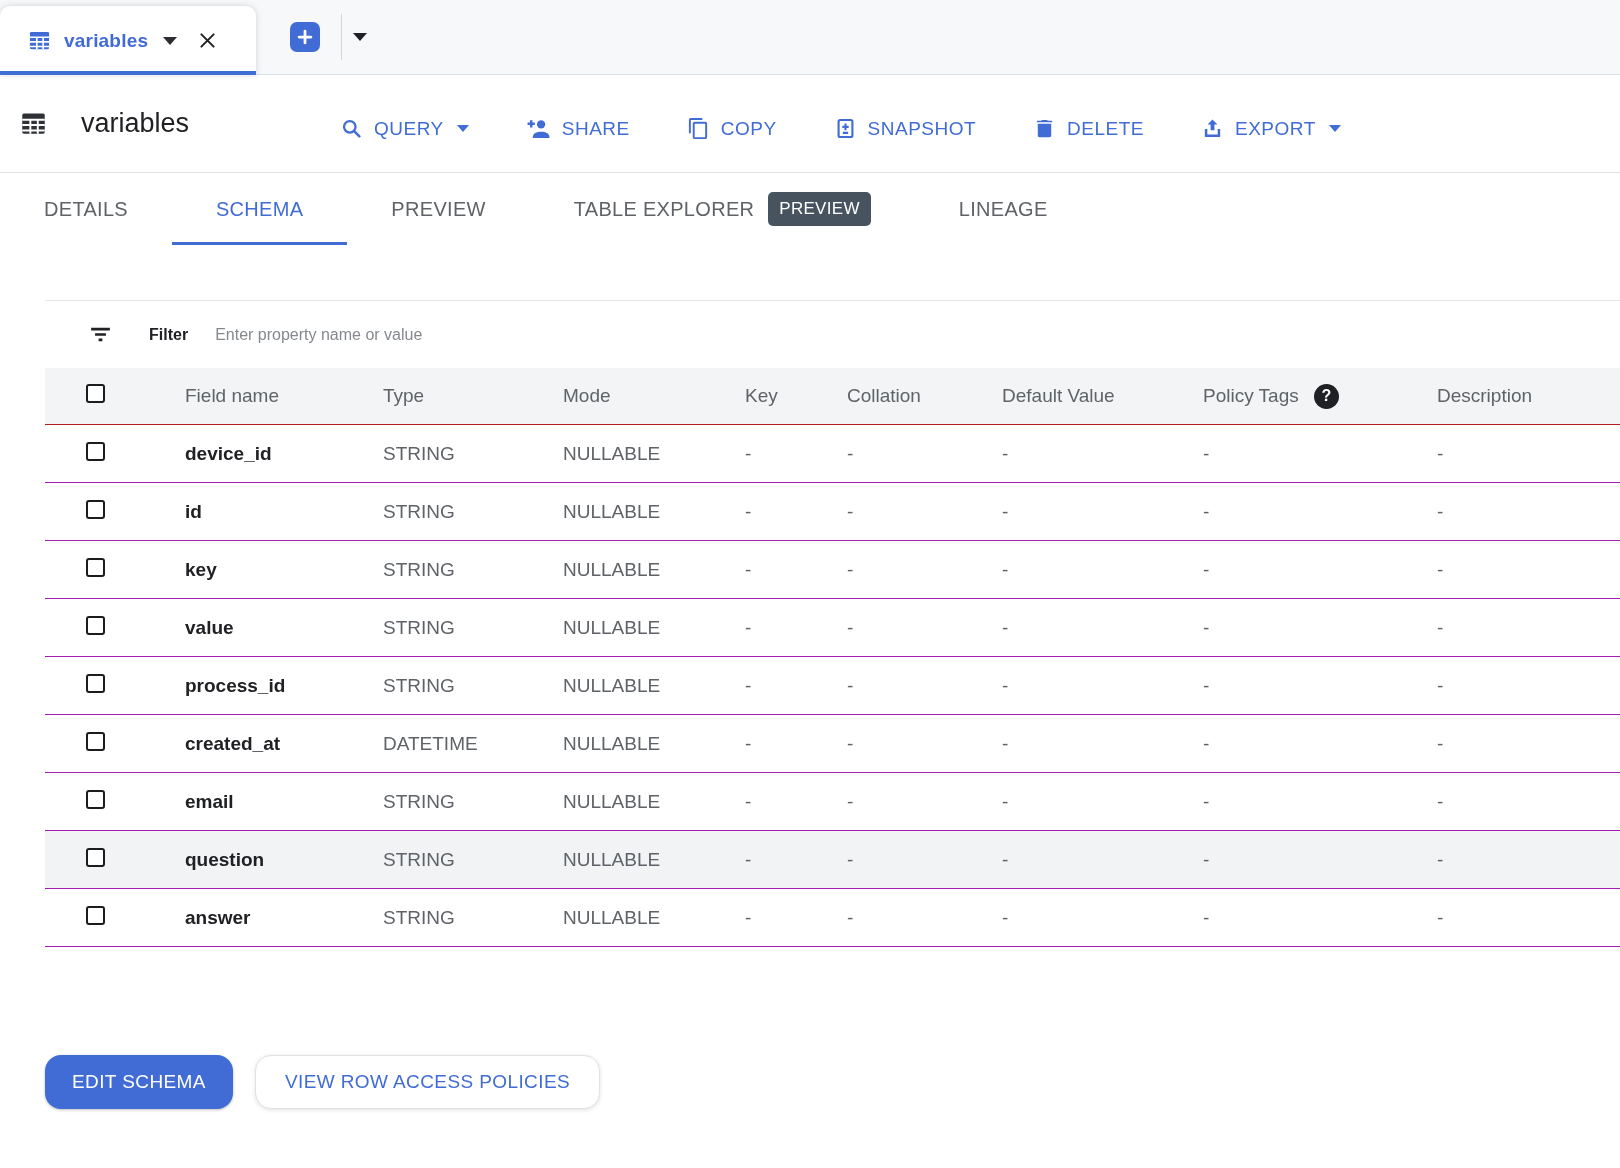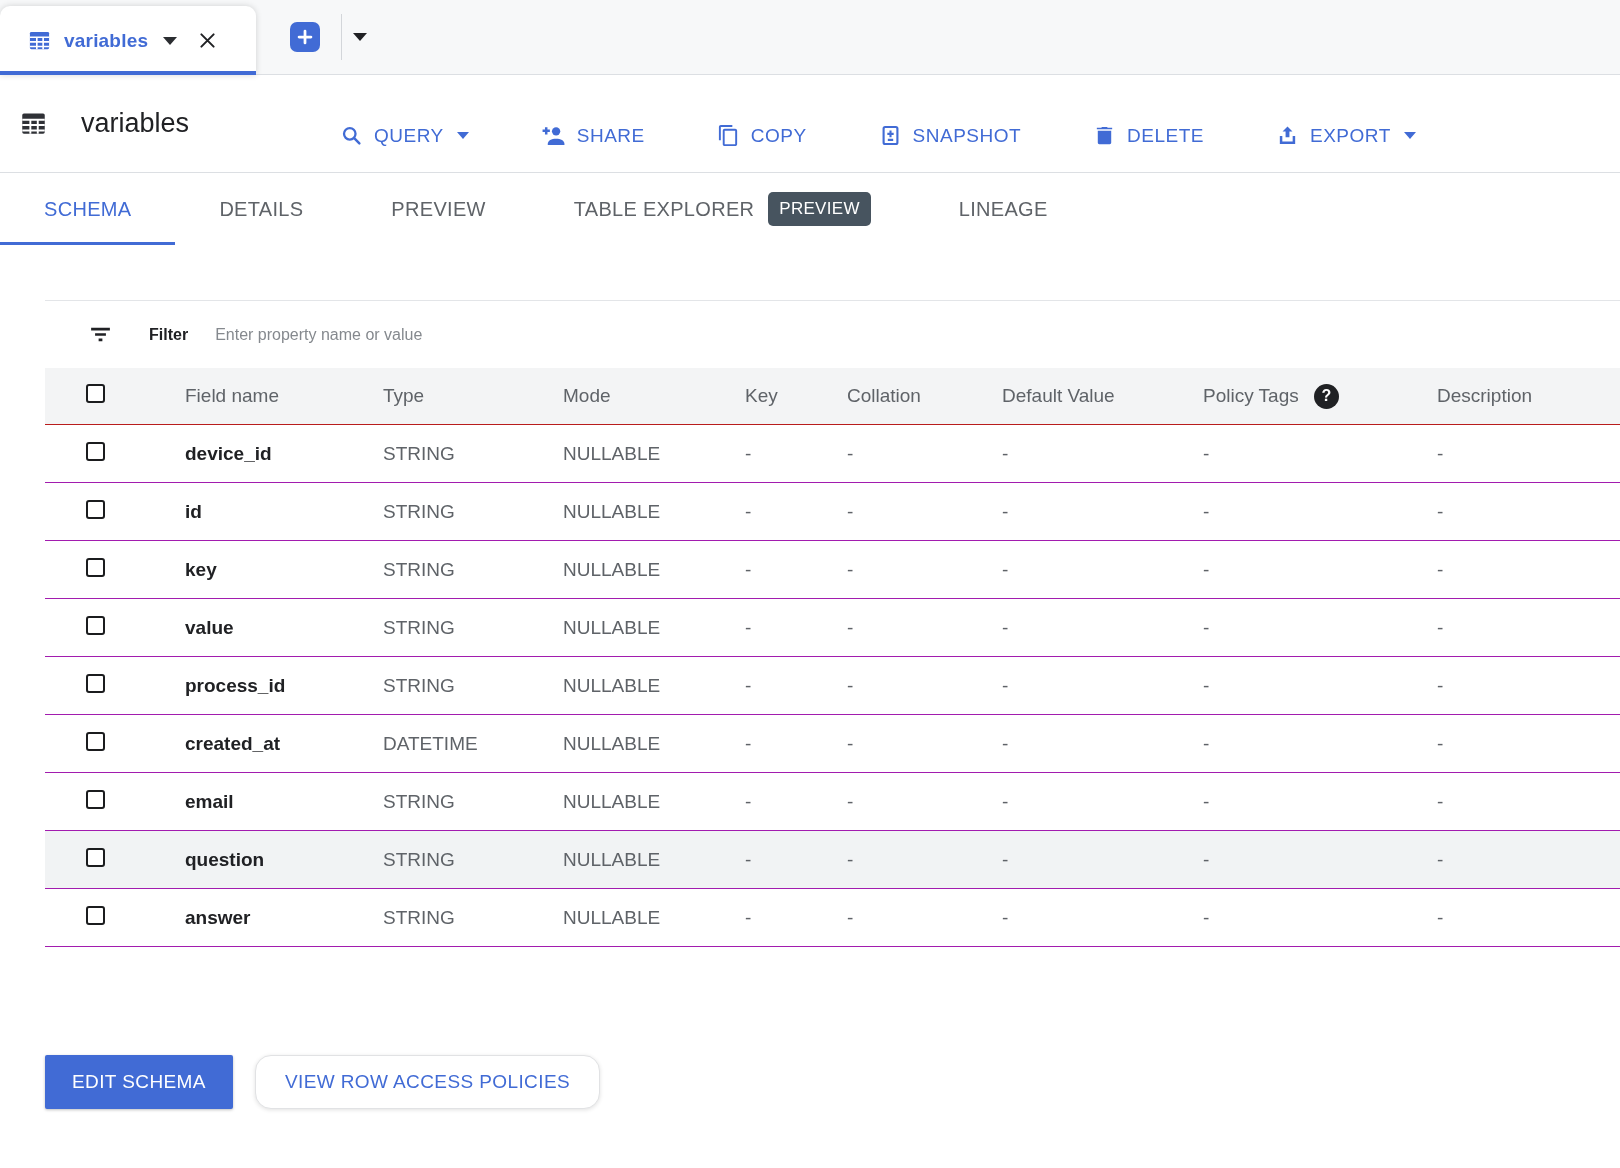--- a/index.html
+++ b/index.html
@@ -34,21 +34,21 @@
     position:absolute;left:290px;top:22px;width:30px;height:30px;border-radius:7px;
     background:var(--accent);display:flex;align-items:center;justify-content:center;cursor:pointer;border:none;
   }
   .strip-divider{position:absolute;left:341px;top:14px;width:1px;height:46px;background:#d3d6da;}
   .strip-caret{position:absolute;left:353px;top:33px;color:#202124;cursor:pointer;}
 
   
   .page-header{height:98px;display:flex;align-items:center;padding-left:20px;position:relative;border-bottom:1px solid #dcdfe3;}
   .title-icon{color:#2f3136;}
   .page-title{margin-left:34px;font-size:27px;font-weight:400;color:var(--text-dark);}
-  .header-actions{position:absolute;left:340px;top:12px;height:100%;display:flex;align-items:center;gap:72px;}
+  .header-actions{position:absolute;left:340px;top:5px;height:100%;display:flex;align-items:center;gap:57px;}
   .action-btn{
     display:flex;align-items:center;gap:11px;background:none;border:none;cursor:pointer;
     color:var(--accent);font-family:inherit;font-size:19px;letter-spacing:.5px;font-weight:400;
   }
   .action-btn .caret{border-left-width:6px;border-right-width:6px;border-top-width:7px;margin-left:2px;}
 
   
   .nav-tabs{height:72px;display:flex;align-items:stretch;white-space:nowrap;overflow:hidden;}
   .nav-tab{
     padding:0 44px;display:flex;align-items:center;position:relative;cursor:pointer;
@@ -90,21 +90,21 @@
   .field-cell{font-weight:700;color:var(--text-dark);}
   .ptags-head{display:flex;align-items:center;}
   .help-icon{
     width:25px;height:25px;border-radius:50%;background:#202124;color:#fff;margin-left:15px;
     font-size:16px;font-weight:700;display:inline-flex;align-items:center;justify-content:center;cursor:pointer;
   }
 
   
   .footer-actions{margin:108px 0 0 45px;display:flex;align-items:center;gap:22px;}
   .btn-primary{
-    height:54px;padding:0 27px;background:var(--accent);color:#fff;border:none;border-radius:2px;
+    height:54px;padding:0 27px;background:var(--accent);color:#fff;border:none;border-radius:16px;
     font-family:inherit;font-size:19px;letter-spacing:.4px;cursor:pointer;box-shadow:0 1px 3px rgba(0,0,0,.25);
   }
   .btn-secondary{
     height:54px;padding:0 29px;background:#fff;color:var(--accent);border:1px solid #e1e2e4;border-radius:16px;
     font-family:inherit;font-size:19px;letter-spacing:.4px;cursor:pointer;box-shadow:0 1px 4px rgba(0,0,0,.12);
   }
 </style>
 </head>
 <body>
 
@@ -206,25 +206,25 @@
           <path d="M5.3 12.4v7.2h13.4v-7.2" fill="none" stroke="currentColor" stroke-width="2.6"></path>
         </svg>
       </span>
       <span>EXPORT</span>
       <span class="caret"></span>
     </button>
   </div>
 </div>
 
 <div class="nav-tabs">
+  <div class="nav-tab">
+    <span>DETAILS</span>
+  </div>
   <div class="nav-tab active">
     <span>SCHEMA</span>
-  </div>
-  <div class="nav-tab">
-    <span>DETAILS</span>
   </div>
   <div class="nav-tab">
     <span>PREVIEW</span>
   </div>
   <div class="nav-tab">
     <span>TABLE EXPLORER</span>
     <span class="pill-badge">PREVIEW</span>
   </div>
   <div class="nav-tab">
     <span>LINEAGE</span>

